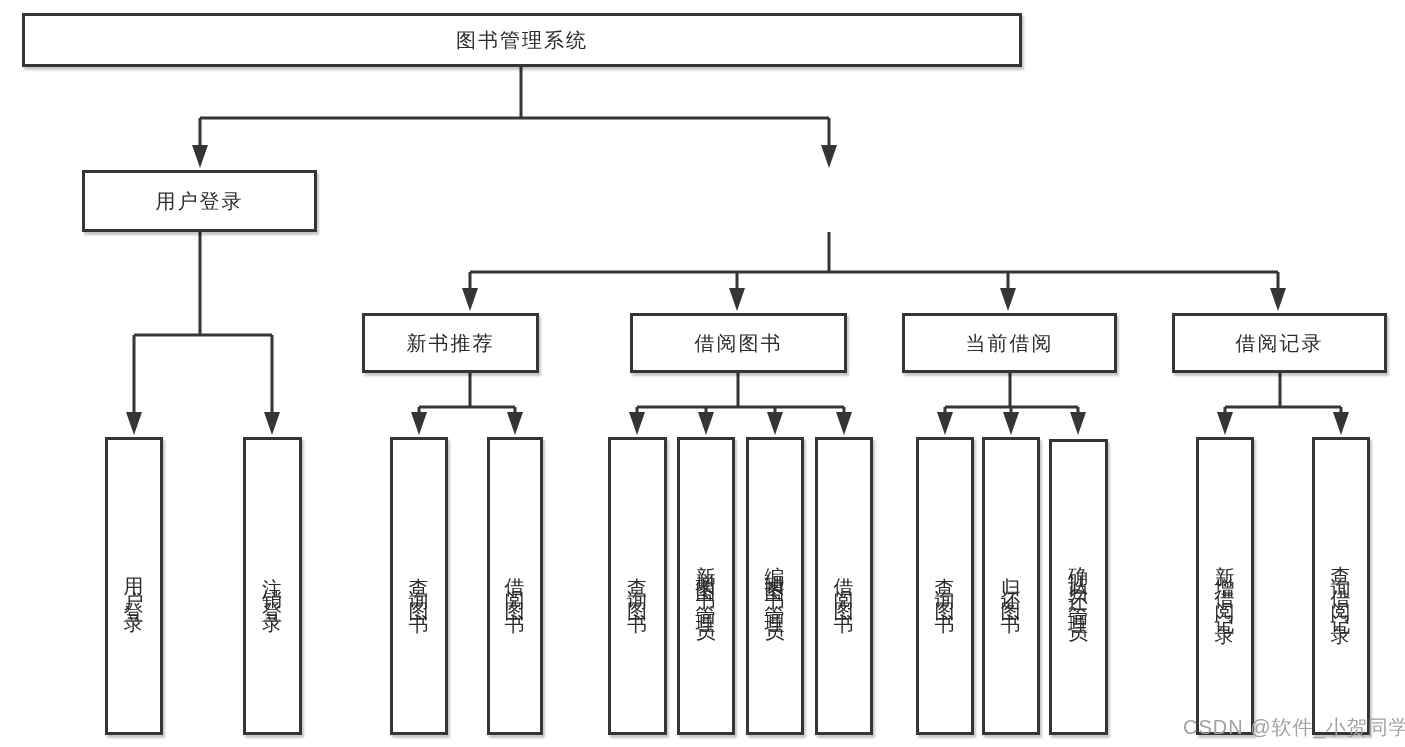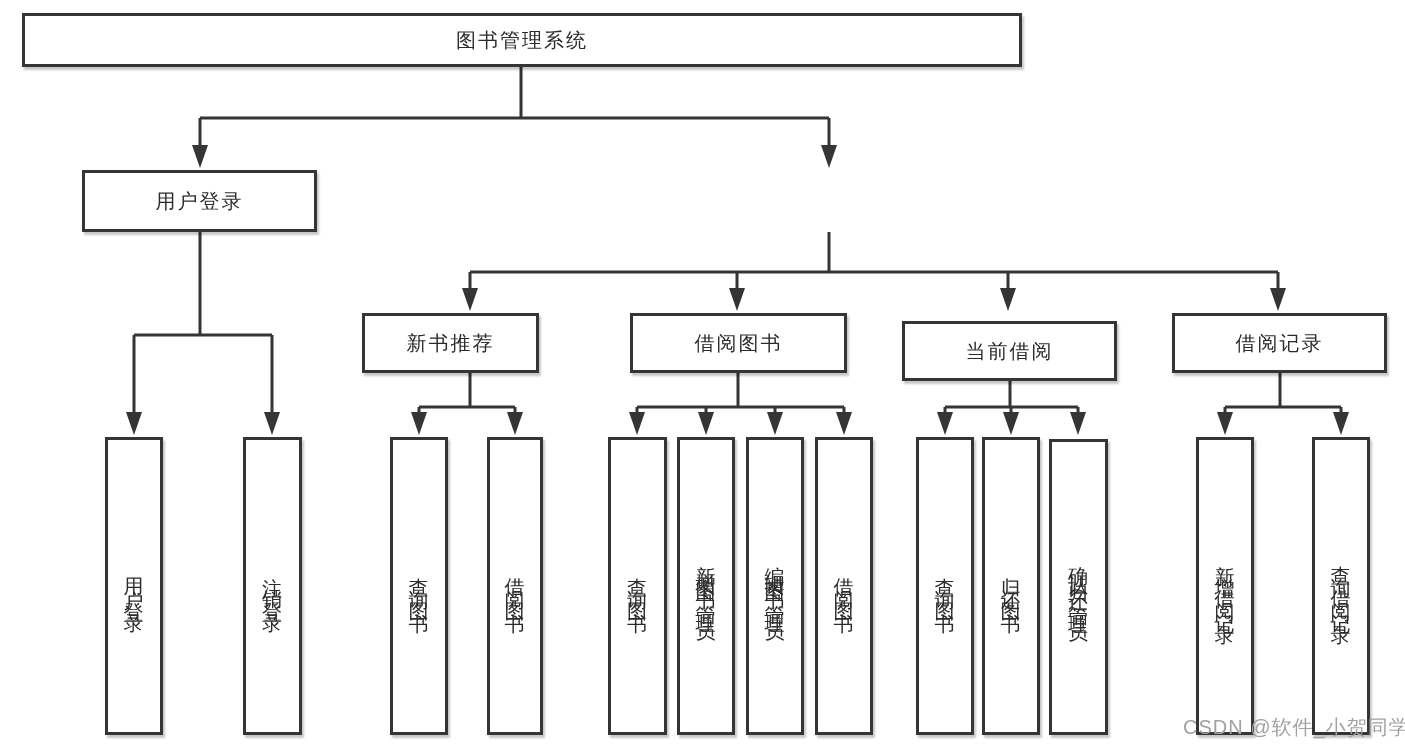--- a/index.html
+++ b/index.html
@@ -110,21 +110,21 @@
   <div class="box" style="left:82px; top:170px; width:235px; height:62px;">
     <span class="hlabel">用户登录</span>
   </div>
 
   <div class="box" style="left:362px; top:313px; width:177px; height:60px;">
     <span class="hlabel">新书推荐</span>
   </div>
   <div class="box" style="left:630px; top:313px; width:217px; height:60px;">
     <span class="hlabel">借阅图书</span>
   </div>
-  <div class="box" style="left:902px; top:313px; width:215px; height:60px;margin-top:8px;">
+  <div class="box" style="left:902px; top:313px; width:215px; height:60px;">
     <span class="hlabel">当前借阅</span>
   </div>
   <div class="box" style="left:1172px; top:313px; width:215px; height:60px;">
     <span class="hlabel">借阅记录</span>
   </div>
 
   <div class="box leaf" style="left:105px; top:437px; width:58px; height:298px;">
     <span class="leaf-label">用户登录</span>
   </div>
   <div class="box leaf" style="left:243px; top:437px; width:59px; height:298px;">

